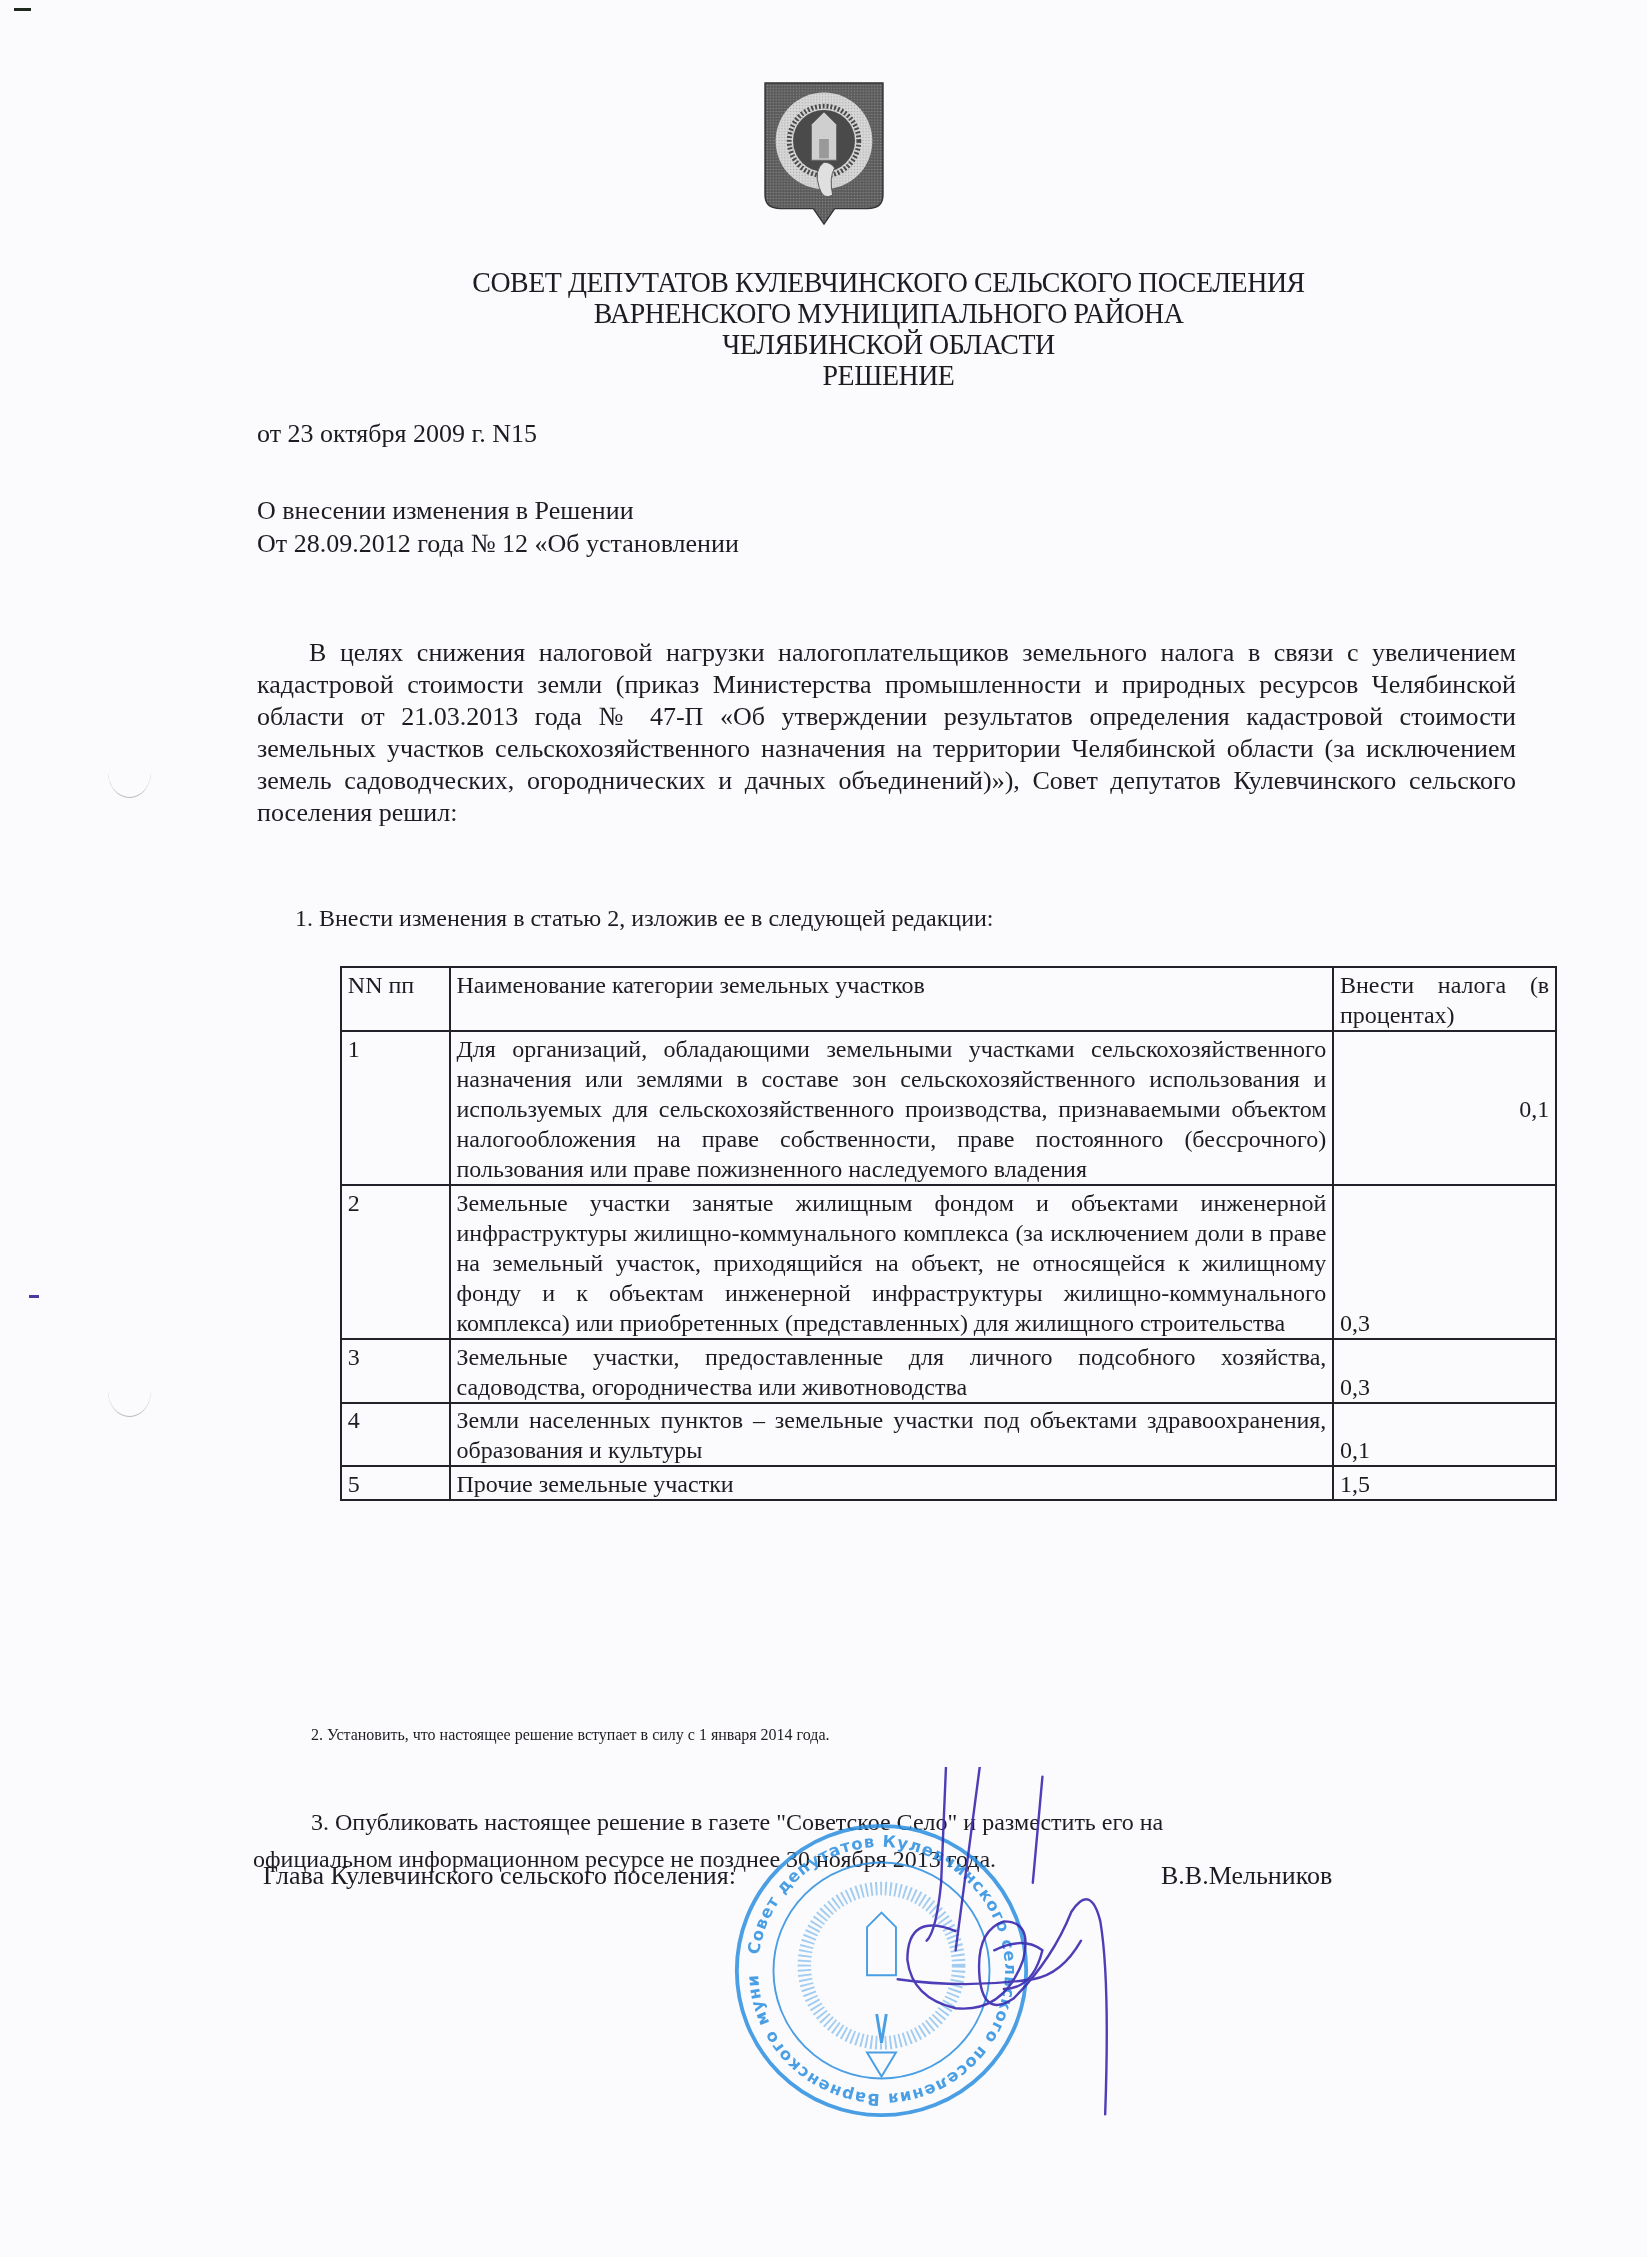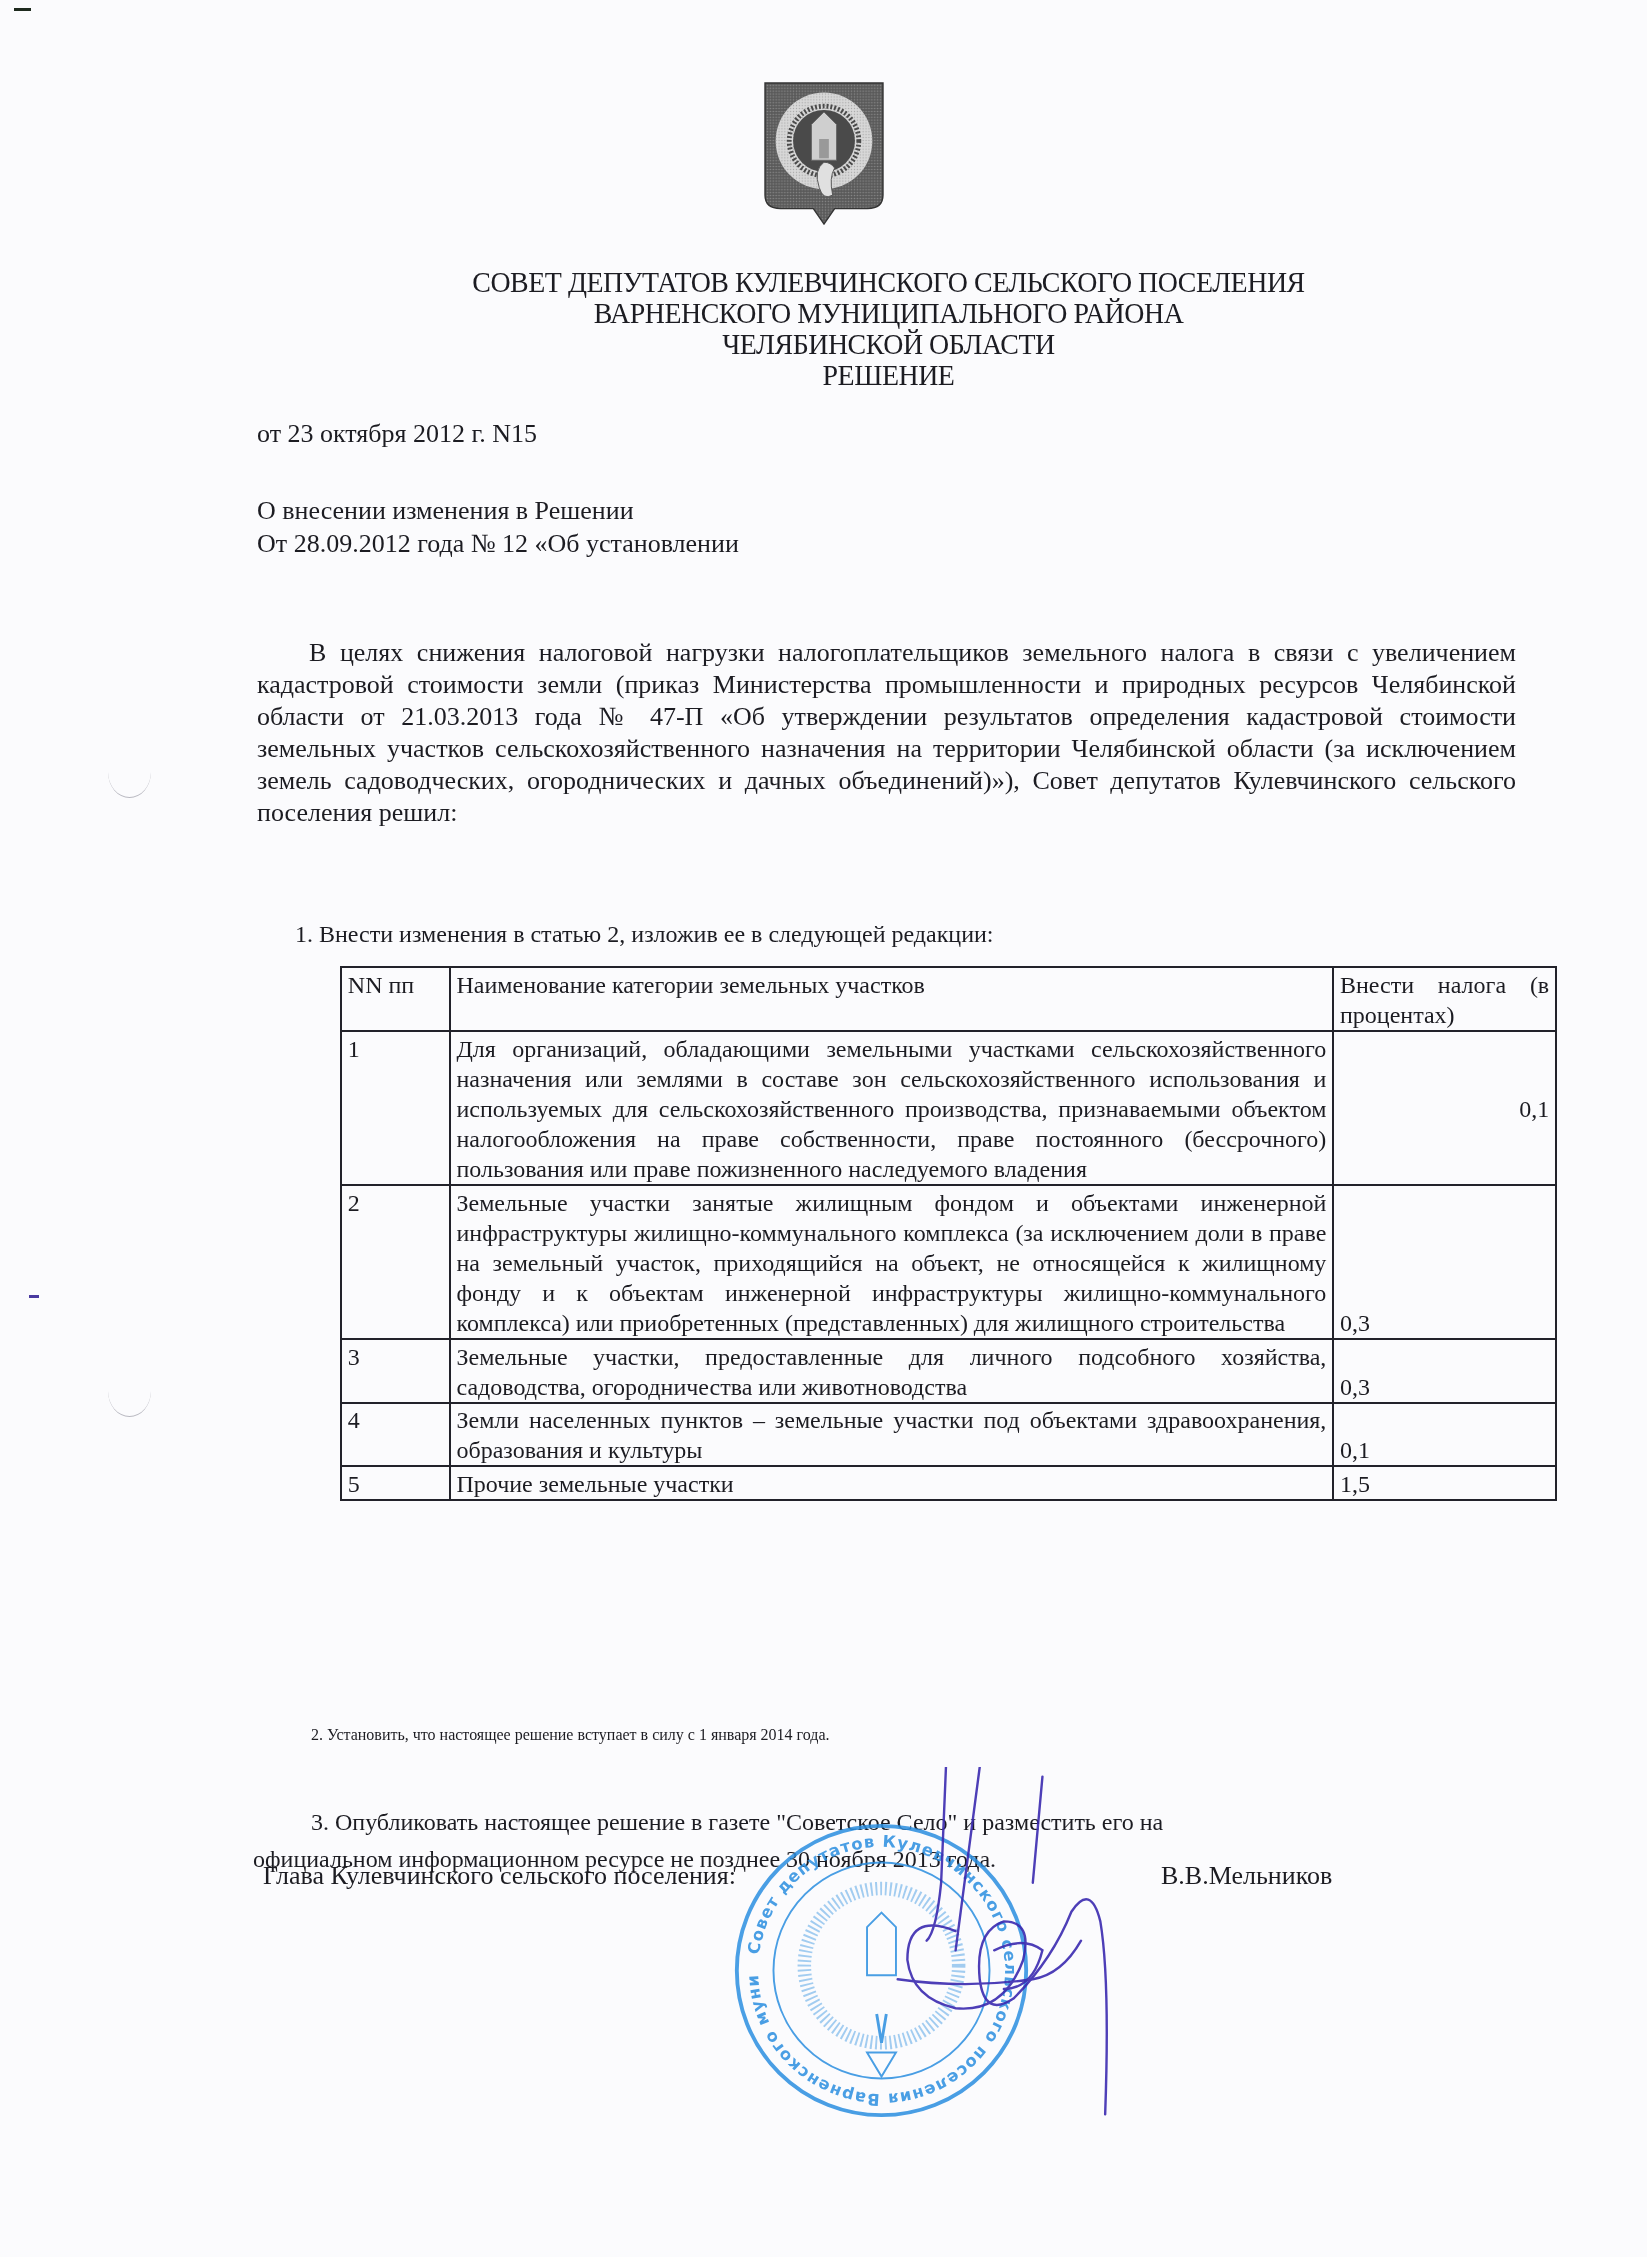--- a/index.html
+++ b/index.html
@@ -17,21 +17,21 @@
   .emblem { left: 763px; top: 81px; width: 122px; height: 145px; }
   .header-block { left: 290px; top: 266px; width: 1197px; text-align: center; font-size: 30px; line-height: 31px; letter-spacing: -0.5px; font-stretch: condensed; }
   .header-line { display: block; transform: scaleX(0.93); }
   .doc-date { left: 257px; top: 419px; font-size: 26px; }
 
   .subject { left: 257px; top: 494px; font-size: 26px; line-height: 33px; }
   .subject span { display: block; }
 
   .body-para { left: 257px; top: 637px; width: 1259px; font-size: 26px; line-height: 32px; text-align: justify; text-align-last: left; text-indent: 52px; }
   .list-item { font-size: 24px; }
-  .item1 { left: 295px; top: 905px; margin-top: 16px; }
+  .item1 { left: 295px; top: 905px; }
 
   table.tax {
     position: absolute; left: 340px; top: 966px; width: 1217px;
     border-collapse: collapse; font-size: 24px; line-height: 30px;
   }
   table.tax td, table.tax th { border: 2.4px solid #22222a; vertical-align: top; padding: 1.9px 5.8px 0 5.8px; font-weight: normal; text-align: left; }
   .c-num { width: 95px; margin-top: 31px; }
   .c-name { width: 869px; text-align: justify !important; text-align-last: left; }
   .c-rate { width: 209px; }
   td.rate-mid { vertical-align: middle !important; text-align: right !important; }
@@ -80,21 +80,21 @@
   </svg>
 </div>
 
 <div class="abs header-block">
   <span class="header-line">СОВЕТ ДЕПУТАТОВ КУЛЕВЧИНСКОГО СЕЛЬСКОГО ПОСЕЛЕНИЯ</span>
   <span class="header-line">ВАРНЕНСКОГО МУНИЦИПАЛЬНОГО РАЙОНА</span>
   <span class="header-line">ЧЕЛЯБИНСКОЙ ОБЛАСТИ</span>
   <span class="header-line">РЕШЕНИЕ</span>
 </div>
 
-<div class="abs doc-date">от  23 октября 2012 г. N15</div>
+<div class="abs doc-date">от  23 октября 2009 г. N15</div>
 
 <div class="abs subject">
   <span>О внесении изменения в Решении</span>
   <span>От 28.09.2012 года № 12 «Об установлении</span>
 </div>
 
 <div class="abs body-para">В целях  снижения налоговой нагрузки налогоплательщиков земельного налога в связи с увеличением кадастровой стоимости земли (приказ Министерства промышленности и природных ресурсов Челябинской области от 21.03.2013 года № 47-П «Об утверждении результатов определения кадастровой стоимости земельных участков сельскохозяйственного назначения на территории Челябинской области (за исключением земель садоводческих, огороднических и дачных объединений)»), Совет депутатов Кулевчинского сельского поселения решил:</div>
 
 <div class="abs list-item item1">1.   Внести изменения в статью 2, изложив ее в следующей редакции:</div>
 

